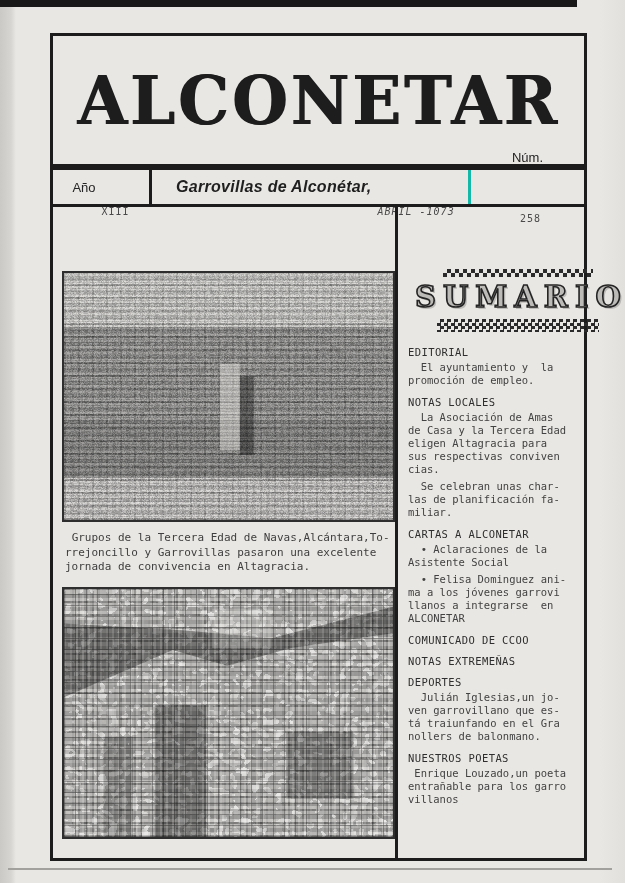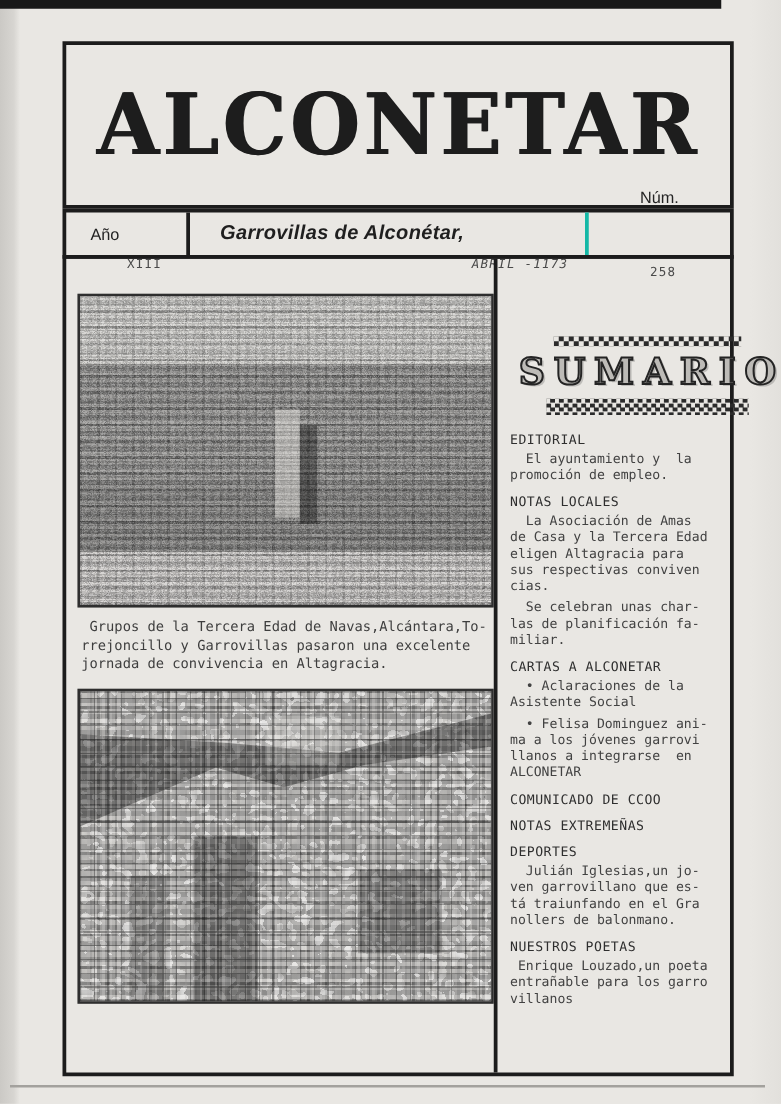--- a/index.html
+++ b/index.html
@@ -46,21 +46,21 @@
   .hcell-num { width: 116px; justify-content: center; border-left: 3px solid #14b8a6; flex-direction: column; }
   .h-sans { font-family: "Liberation Sans", sans-serif; font-size: 13px; color: #242424; }
   .h-sans-bold { font-family: "Liberation Sans", sans-serif; font-weight: bold; font-size: 16px; color: #1f1f1f; letter-spacing: .3px; }
   .h-mono { font-size: 10px; color: #4a4a4a; margin-left: 6px; letter-spacing: 1px; margin-top: 48px; }
 
   .content-box {
     position: absolute; left: 50px; top: 204px; width: 537px; height: 657px;
     border: 3px solid #1c1c1c;
     display: flex;
   }
-  .left-col { width: 355px; padding: 28px 0 0 9px; }
+  .left-col { width: 355px; padding: 28px 0 0 9px; margin-top: 36px; }
   .right-col { flex: 1; border-left: 3px solid #1c1c1c; padding: 0 6px 0 10px; }
 
   .photo {
     position: relative;
     width: 333px;
     border: 2px solid #2e2e2e;
     background-color: #b9b7b3;
     background-image:
       repeating-linear-gradient(0deg, rgba(20,20,20,.50) 0 2px, rgba(236,234,230,.45) 2px 5px, rgba(70,70,70,.35) 5px 9px, rgba(206,204,200,.4) 9px 13px),
       repeating-linear-gradient(90deg, rgba(25,25,25,.45) 0 2px, rgba(230,228,224,.35) 2px 6px, rgba(85,85,85,.3) 6px 10px, rgba(198,196,192,.35) 10px 14px);
@@ -135,21 +135,21 @@
   <div class="masthead-title">ALCONETAR</div>
 </div>
 
 <div class="header-row">
   <div class="hcell hcell-era">
     <span class="h-sans">Año</span>
     <span class="h-mono">XIII</span>
   </div>
   <div class="hcell hcell-place">
     <span class="h-sans-bold">Garrovillas de Alconétar,</span>
-    <span class="h-mono">ABRIL -1173</span>
+    <span class="h-mono">ABRIL -1073</span>
   </div>
   <div class="hcell hcell-num">
     <span class="h-sans">Núm.</span>
     <span class="h-mono">258</span>
   </div>
 </div>
 
 <div class="content-box">
 
   <div class="left-col">

